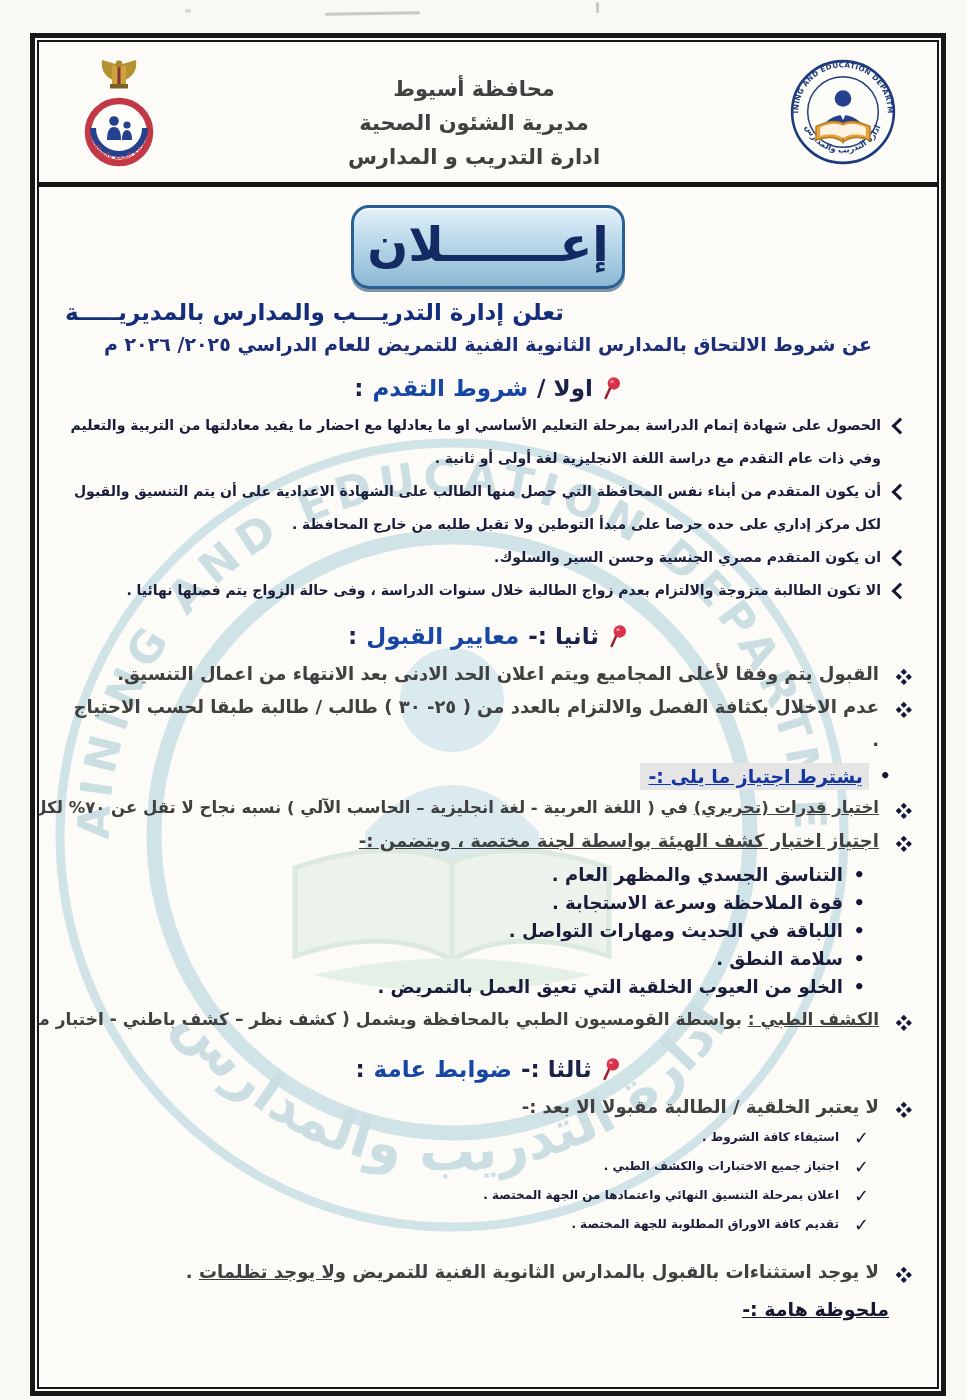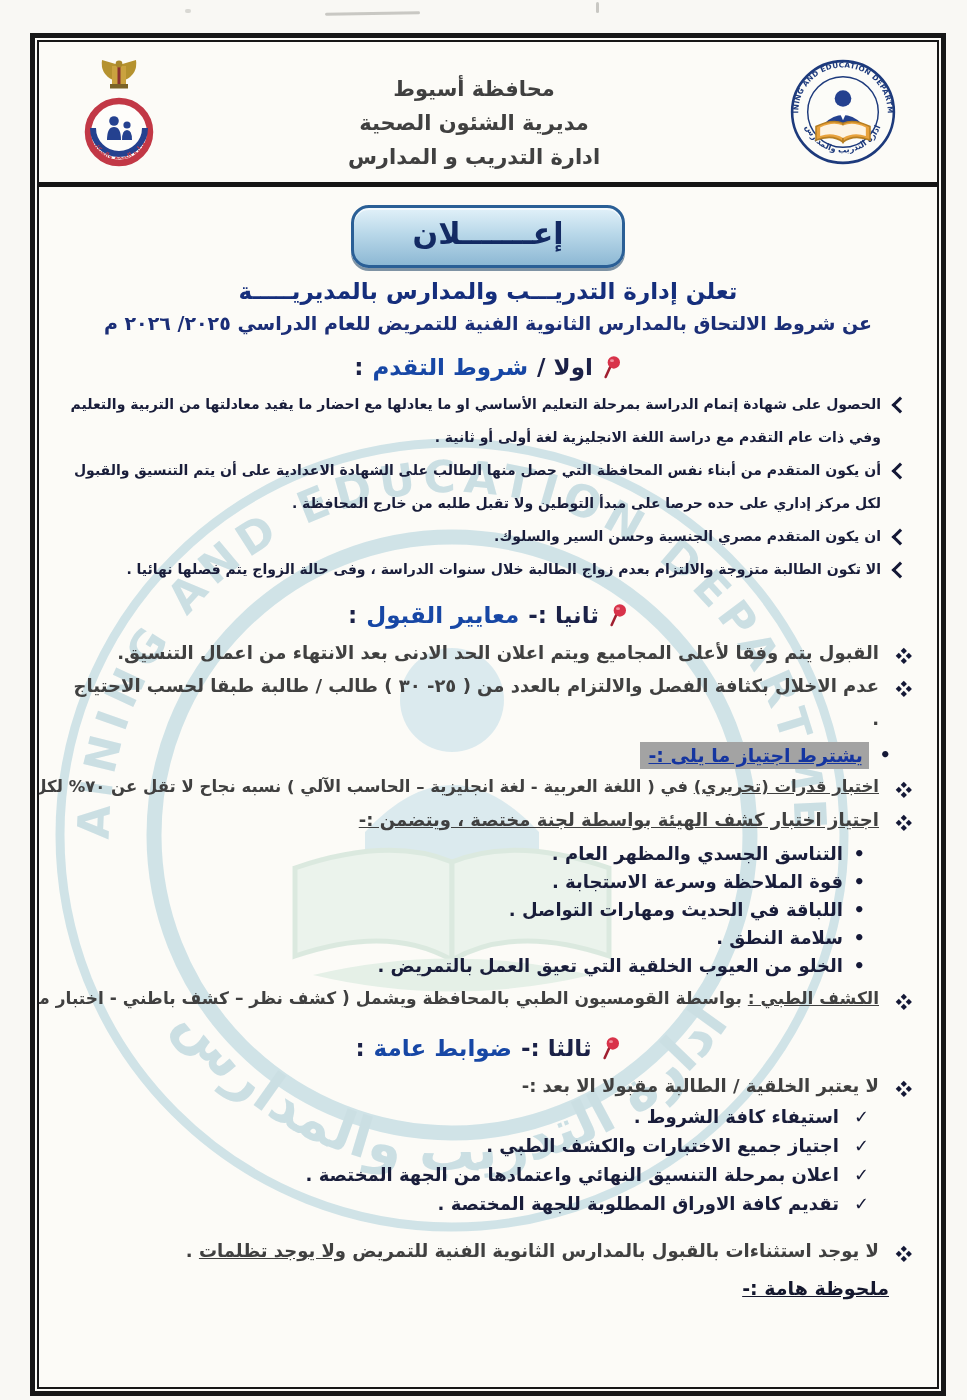--- a/index.html
+++ b/index.html
@@ -20,53 +20,53 @@
   
   .hdr{direction:ltr;display:flex;align-items:flex-start;justify-content:space-between;padding:6px 14px 2px 14px;}
   .org{direction:rtl;text-align:center;color:#404040;font-size:21px;line-height:34px;margin-top:14px;}
   .divider{height:5px;background:#151515;margin:6px -26px 0 -26px;}
 
   
   .banner{width:268px;margin:18px auto 6px auto;padding:8px 0 14px 0;text-align:center;
           border:3px solid #2a5f96;border-radius:18px;
           background:linear-gradient(180deg,#e2f1f9 0%,#b9d8e9 45%,#8db8d4 100%);
           box-shadow:0 3px 0 rgba(23,62,97,.55), inset 0 2px 0 #f2f9fd;
-          font-size:30px;color:#132a63;}
-
-  .intro1{text-align:center;font-size:23px;color:#152e7c;margin-top:10px;}
+          font-size:48px;color:#132a63;}
+
+  .intro1{text-align:left;font-size:23px;color:#152e7c;margin-top:10px;}
   .intro2{text-align:center;font-size:19px;color:#1b2e77;margin-top:8px;}
 
   .sec-head{display:flex;justify-content:center;align-items:center;gap:9px;font-size:23px;}
   .sec-head .pre{color:#1b2147;}
   .sec-head .emph{color:#1747a5;}
   .s1{margin-top:20px;} .s2{margin-top:16px;} .s3{margin-top:20px;}
 
   .arrow-item{position:relative;padding:0 30px 0 4px;font-size:14px;line-height:33px;color:#191d3a;text-align:right;}
   .arrow-item::before{content:"";position:absolute;right:5px;top:11px;width:9px;height:9px;
         border-top:3px solid #141836;border-left:3px solid #141836;transform:rotate(-45deg);}
   .list1{margin-top:8px;}
 
   .dia-item{position:relative;padding:0 32px 0 2px;font-size:18px;line-height:33px;color:#404040;text-align:right;}
   .dia-item::before{content:"◆";position:absolute;right:4px;top:-2px;font-size:8px;color:#141836;
         text-shadow:-5px 5px 0 #141836,5px 5px 0 #141836,0 10px 0 #141836;}
   .list2{margin-top:8px;}
 
   .hl-line{margin-top:6px;}
   .hl-line::before{top:2px;}
-  .hl{background:#a3a3a3;color:#1535a0;text-decoration:underline;padding:2px 6px 3px 8px;font-size:19px;}
+  .hl{background:#e5e5e5;color:#1535a0;text-decoration:underline;padding:2px 6px 3px 8px;font-size:19px;}
 
   .u{text-decoration:underline;text-align:center;}
   .long{font-size:16.5px;white-space:nowrap;}
   .med{font-size:17px;white-space:nowrap;}
 
   .dot-item{position:relative;margin-right:46px;padding:0 22px 0 0;font-size:18px;line-height:28px;color:#191d3a;text-align:right;}
   .dot-item::before{content:"•";position:absolute;right:0;top:0;color:#141836;font-size:18px;}
   .listdots{margin-top:4px;margin-bottom:2px;}
 
-  .chk-item{position:relative;margin-right:42px;padding:0 30px 0 0;font-size:18px;line-height:29px;color:#191d3a;text-align:right;}
+  .chk-item{position:relative;margin-right:42px;padding:0 30px 0 0;font-size:12px;line-height:29px;color:#191d3a;text-align:right;}
   .chk-item::before{content:"✓";position:absolute;right:0;top:0;color:#141836;font-size:18px;}
 
   .note-title{margin:10px 22px 0 0;text-align:right;font-size:19px;color:#15182e;}
   .note-title span{text-decoration:underline;}
 
   .nx{margin-top:16px;}
   .accept{margin-top:8px;}
 </style>
 </head>
 <body>

